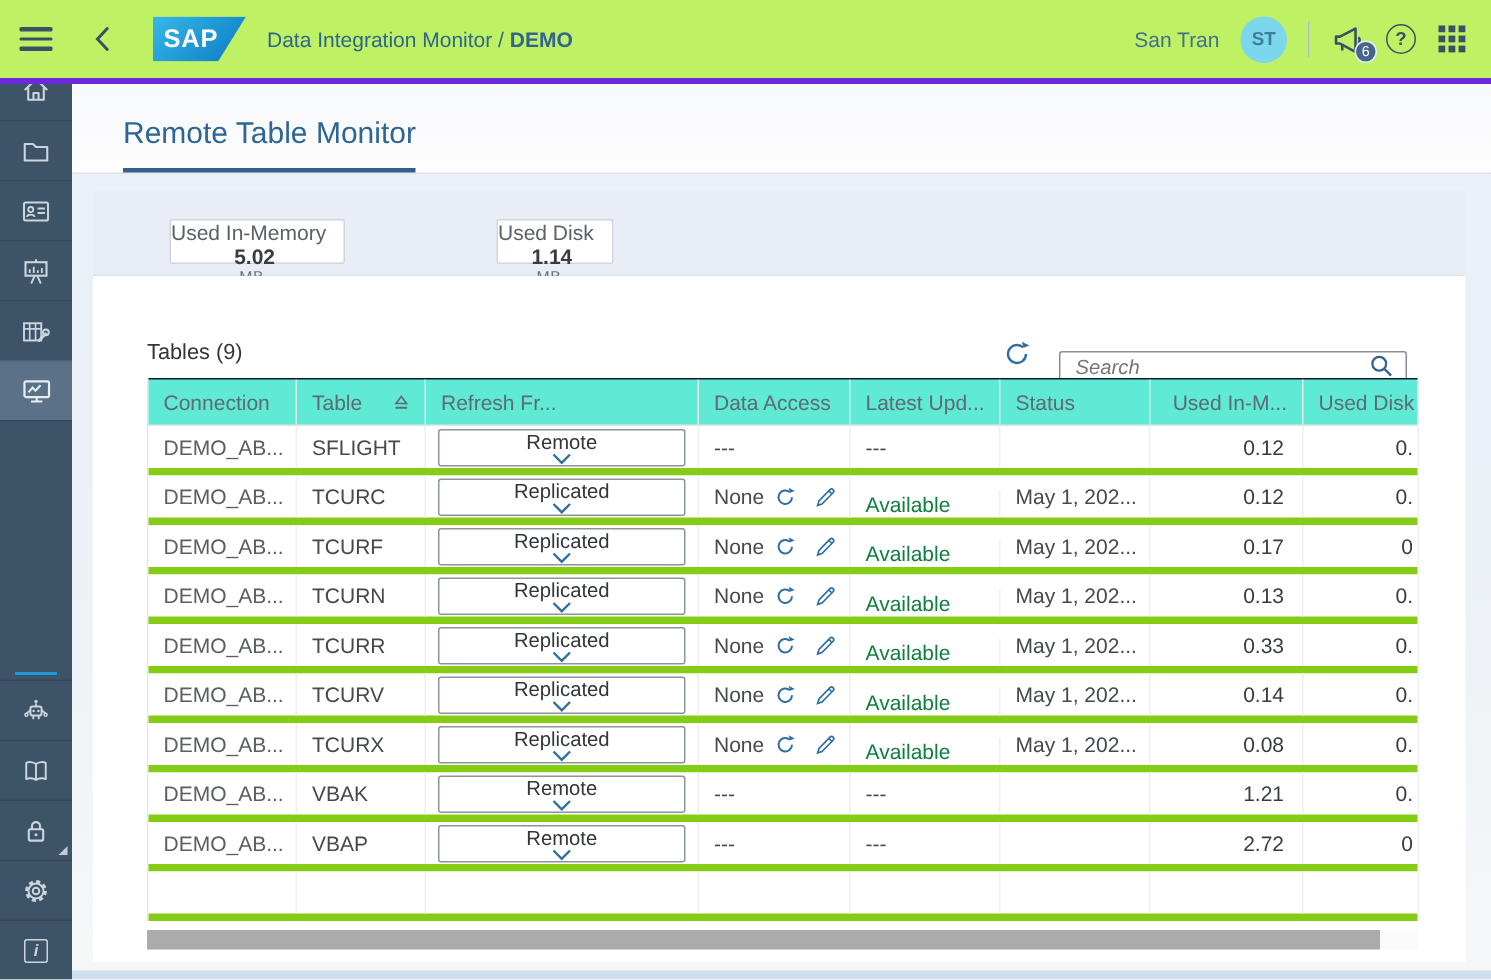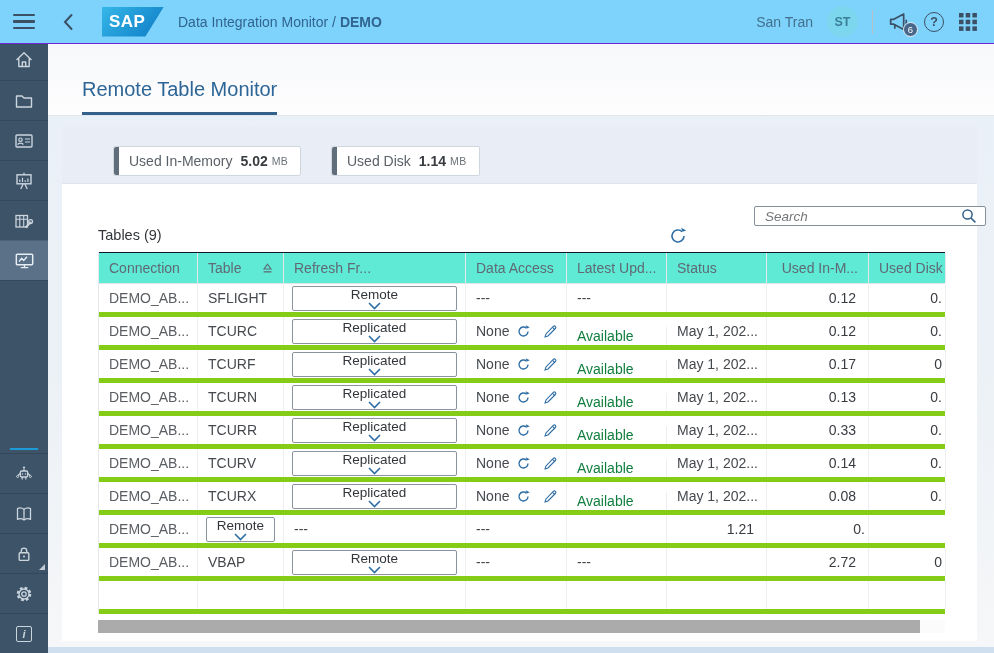--- a/index.html
+++ b/index.html
@@ -6,23 +6,23 @@
   html,body { width:994px; height:653px; }
   body {
     font-family:"Liberation Sans", sans-serif;
     position:relative; overflow:hidden; background:#eef2f7;
     font-size:14px; color:#40454b;
   }
   svg { display:block; }
 
   
   .topbar {
-    position:absolute; left:0; top:0; width:994px; height:44px;
-    background:#7dd3fc; display:flex; align-items:center;
-    border-bottom:1px solid #6d28d9; z-index:5;
+    position:absolute; left:0; top:0; width:994px; height:56px;
+    background:#bef264; display:flex; align-items:center;
+    border-bottom:4px solid #6d28d9; z-index:5;
   }
   .hamburger { width:48px; height:44px; display:flex; flex-direction:column; justify-content:center; align-items:center; gap:4px; cursor:pointer; }
   .hamburger span { width:22px; height:2.5px; background:#3c5065; border-radius:1px; }
   .back-btn { margin-left:14px; cursor:pointer; }
   .logo {
     margin-left:28px; width:62px; height:30px;
     background:linear-gradient(135deg,#35b7e9 0%,#0d7ac4 100%);
     clip-path:polygon(0 0,100% 0,70% 100%,0 100%);
     color:#fff; font-weight:bold; font-size:17px;
     display:flex; align-items:center; padding-left:7px; letter-spacing:0.5px;
@@ -90,38 +90,38 @@
   .tab .tab-underline { position:absolute; left:0; right:0; bottom:0; height:3px; background:#33618c; }
 
   
   .kpi-band {
     position:absolute; left:62px; top:127px; width:915px; height:57px;
     background:#e9eef6; border-bottom:1px solid #dfe5ed;
   }
   .kpi-tile {
     position:absolute; top:19px; height:30px; background:#fff;
     border:1px solid #cfd6dd; border-radius:2px; display:flex; align-items:center;
-    padding-right:12px; cursor:pointer;
+    padding-right:12px; cursor:pointer;flex-direction:column;
   }
   .kpi-accent { width:5px; height:100%; background:#5f6e7a; border-radius:2px 0 0 2px; margin-right:10px; }
   .kpi-label { color:#5b6168; font-size:14px; }
   .kpi-value { color:#383c40; font-weight:bold; font-size:14px; margin-left:8px; }
   .kpi-unit { color:#6c7278; font-size:10.5px; margin-left:4px; letter-spacing:0.4px; }
 
   
   .panel {
     position:absolute; left:62px; top:184px; width:915px; height:457px;
     background:#ffffff;
   }
   .panel-title { position:absolute; left:36px; top:43px; font-size:14.5px; color:#32363a; }
   .refresh-btn { position:absolute; left:604px; top:40px; width:24px; height:24px; cursor:pointer; display:flex; align-items:center; justify-content:center; }
   .search-box {
-    position:absolute; left:644px; top:22px; width:232px; height:20px;
+    position:absolute; left:644px; top:50px; width:232px; height:20px;
     border:1px solid #848f9a; border-radius:2px; background:#fff;
-    display:flex; align-items:center;margin-left:48px;
+    display:flex; align-items:center;
   }
   .search-box input {
     flex:1; border:none; outline:none; background:transparent;
     font-family:"Liberation Sans", sans-serif; font-size:13.5px; color:#32363a;
     padding:0 4px 0 10px;
   }
   .search-box input::placeholder { color:#74777a; font-style:italic; }
   .search-icon { padding-right:8px; cursor:pointer; }
 
   
@@ -574,20 +574,21 @@
               </svg>
       </span>
     </div>
     <div class="td status-green">Available</div>
     <div class="td">May 1, 202...</div>
     <div class="td num">0.08</div>
     <div class="td num c-disk">0.</div>
   </div>
         <div class="tr data-row">
     <div class="td c-conn">DEMO_AB...</div>
+    <div class="td">VBAK</div>
     <div class="td c-access">
       <div class="selectbox">
         <span>Remote</span>
         <svg width="13" height="8" viewBox="0 0 13 8">
                 <path d="M1 1 L6.5 6.5 L12 1" fill="none" stroke="#2f6ea5" stroke-width="1.6"></path>
               </svg>
       </div>
     </div>
     <div class="td c-refresh">
       <span>---</span>

